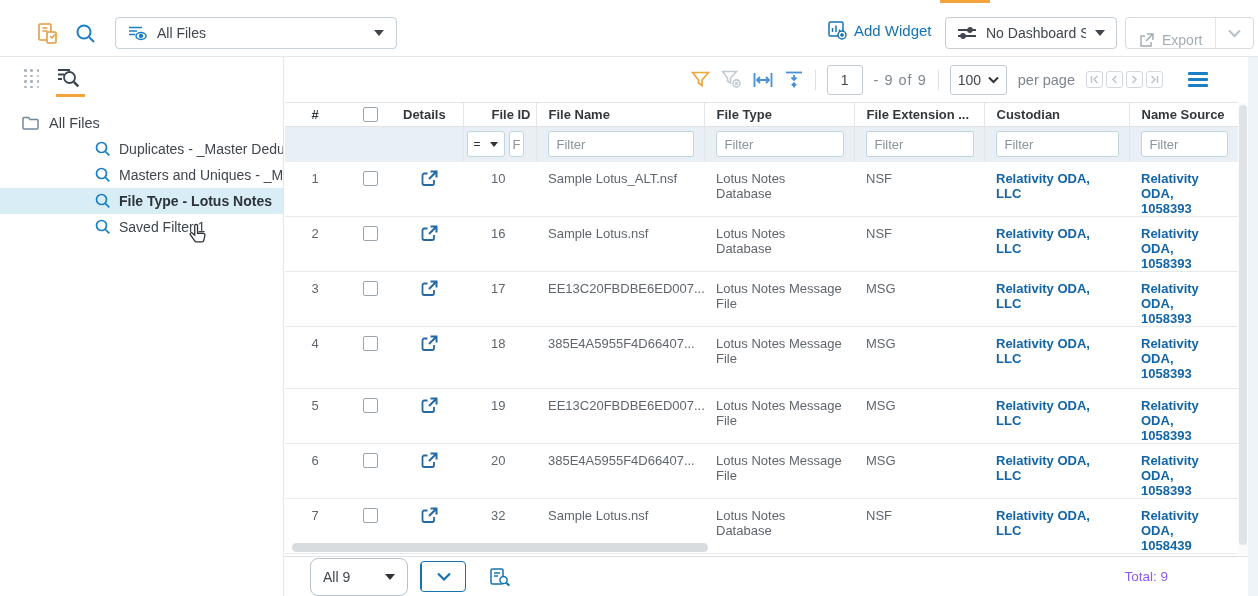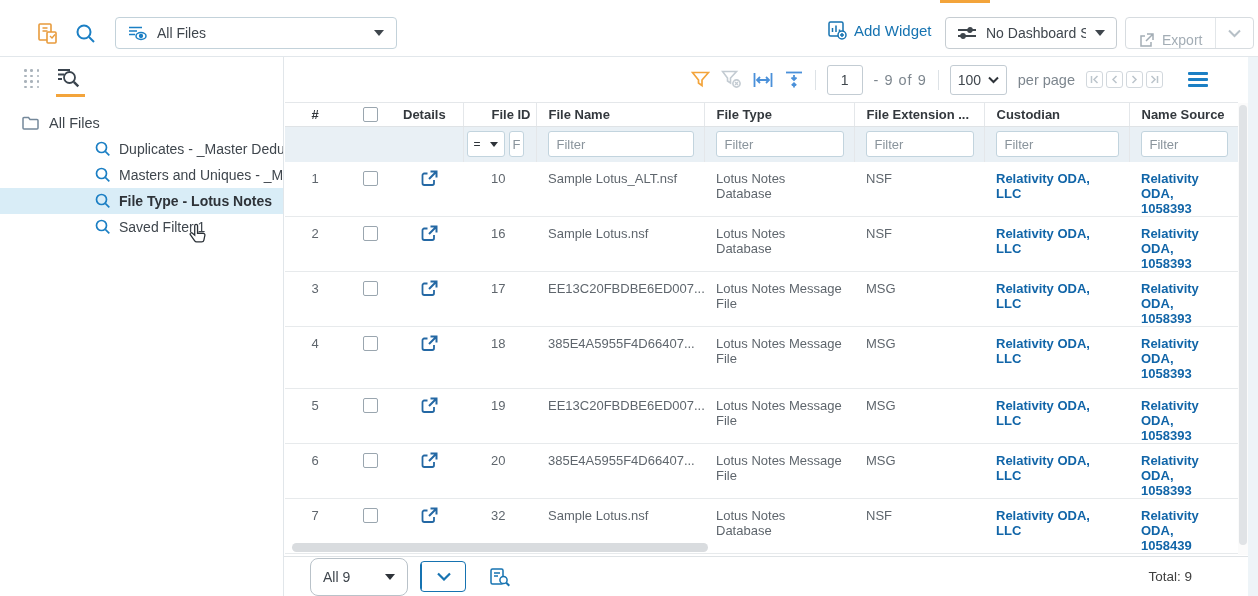--- a/index.html
+++ b/index.html
@@ -152,21 +152,21 @@
     display:flex; align-items:center; padding:18px 12px; cursor:pointer;
   }
   .scope-dropdown .label { flex:1; font-size:14px; color:#3f464d; }
   .scope-dropdown .caret { border-top-color:#2e3339; }
   .export-csv {
     margin-left:12px; height:31px; display:flex; border:1px solid #1673b1; border-radius:4px; overflow:hidden; background:#fff; cursor:pointer;
   }
   .export-csv .label { display:flex; align-items:center; padding:0 18px; color:#1673b1; font-size:14.5px; }
   .export-csv .csv-caret { width:44px; display:flex; align-items:center; justify-content:center; border-left:1px solid #1673b1; color:#1673b1; }
   .save-search { margin-left:24px; cursor:pointer; }
-  .total-text { margin-left:auto; margin-right:56px; font-size:13.5px; color:#404040; }
+  .total-text { margin-left:auto; margin-right:80px; font-size:13.5px; color:#8b5cf6; }
 </style>
 </head>
 <body>
 
 <div class="topbar">
   <div class="tab-indicator"></div>
 
   <span class="panel-icon icon-btn">
     <svg width="19" height="21" viewBox="0 0 19 21" fill="none" stroke="#e89b3c" stroke-width="1.6">
       <rect x="1" y="1" width="12" height="16" rx="1"></rect>

